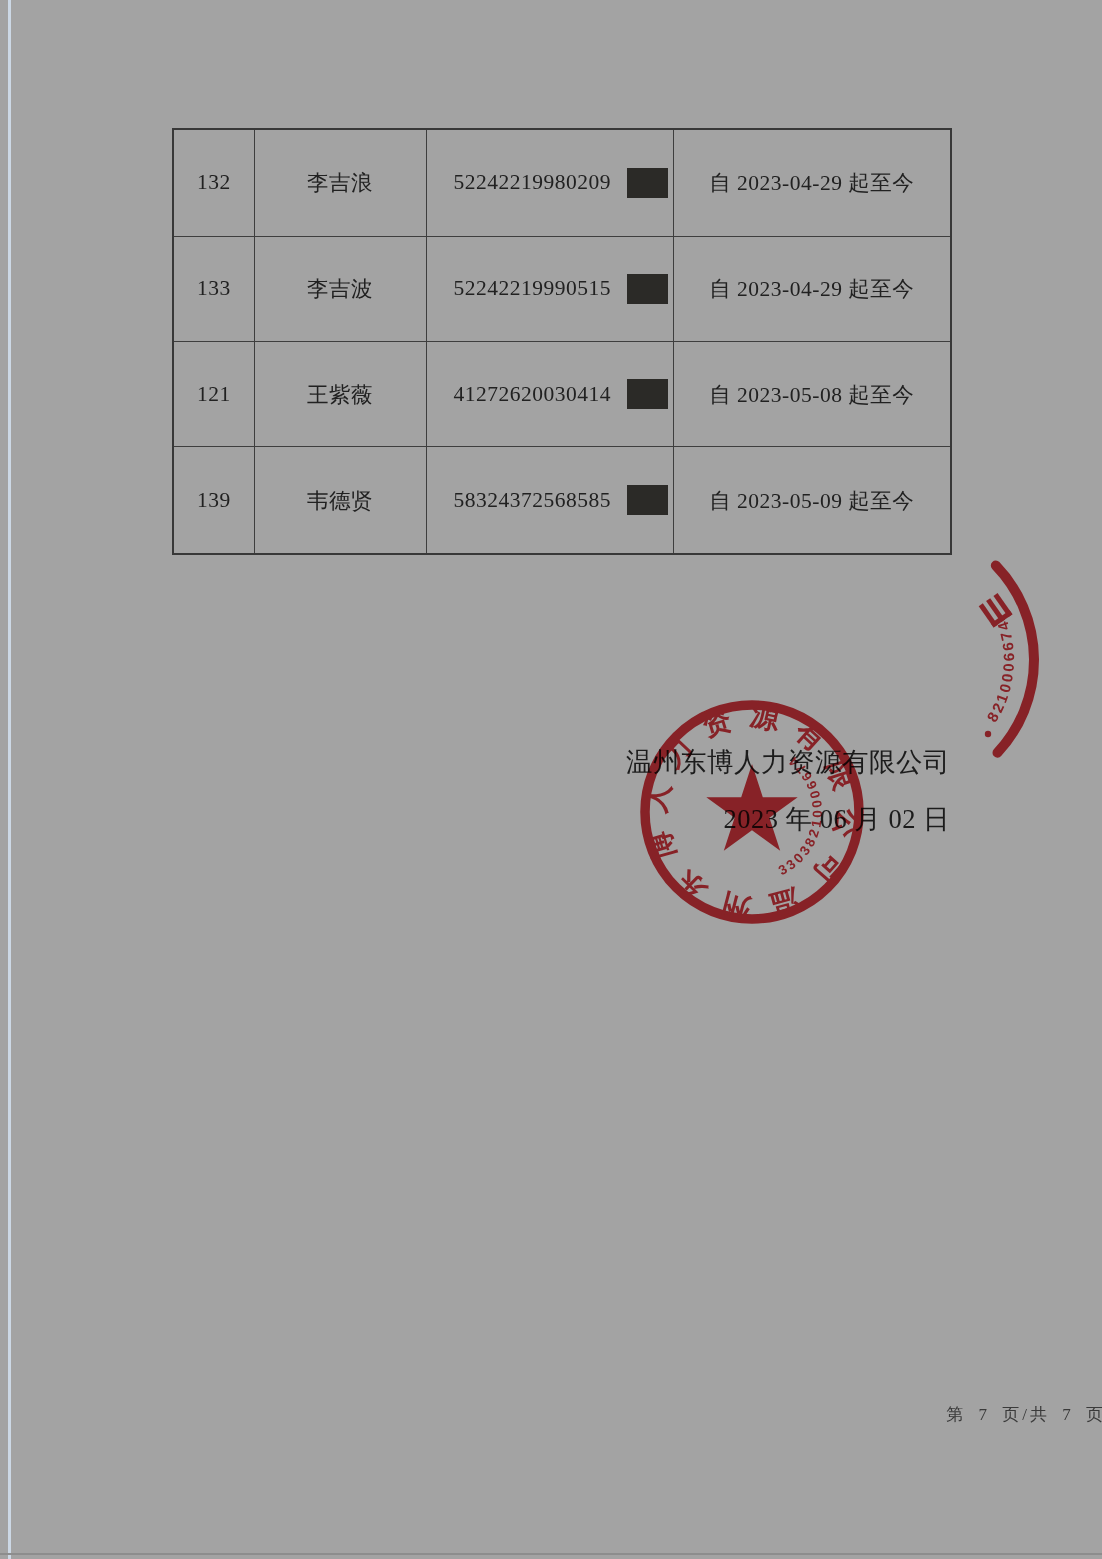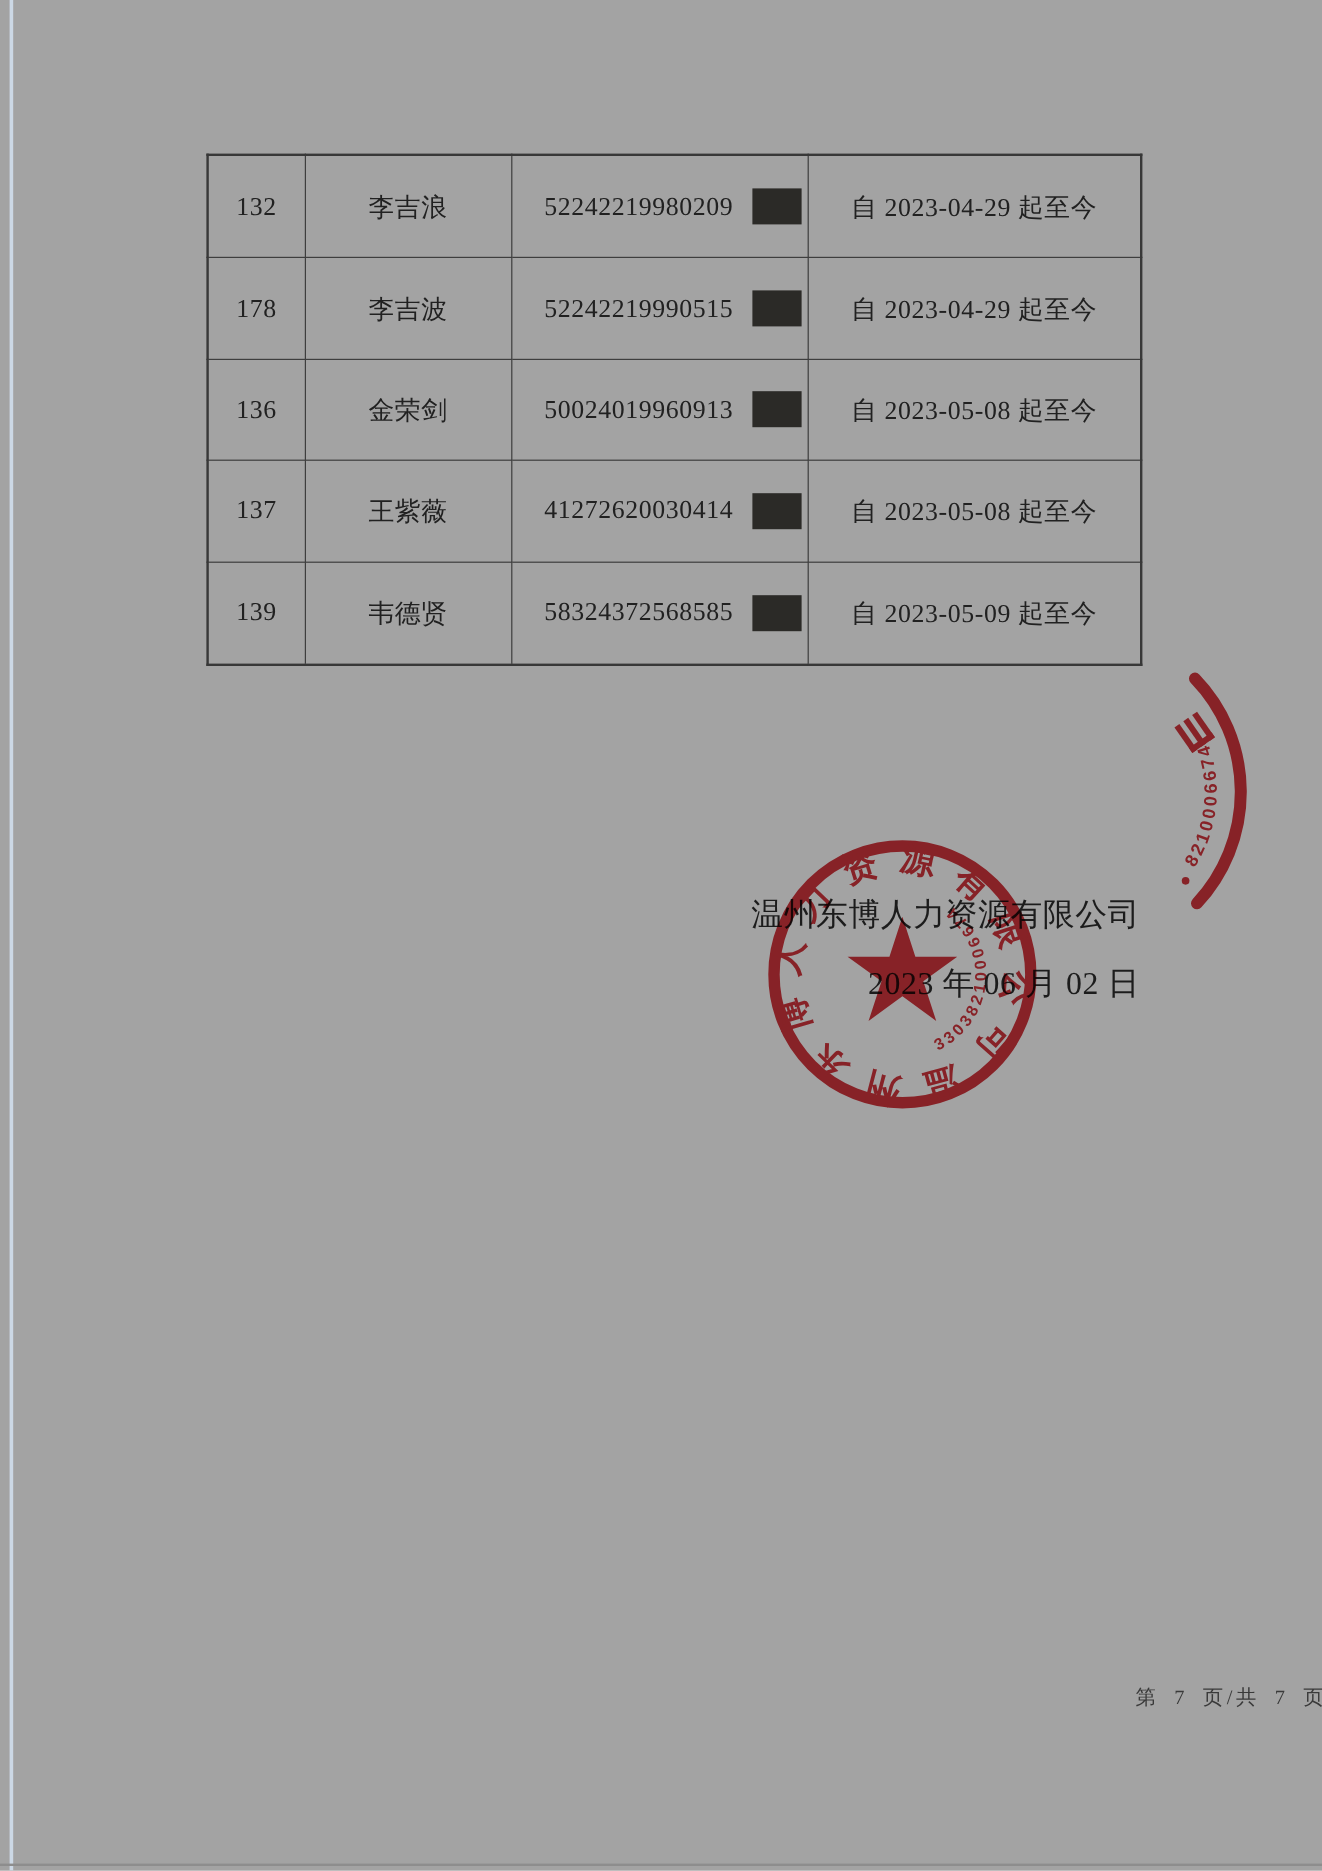--- a/index.html
+++ b/index.html
@@ -75,43 +75,32 @@
         <td class="cell-name">李吉浪</td>
         <td class="cell-id">
           <div class="id-wrap">
             <span>52242219980209</span>
             <span class="redact"></span>
           </div>
         </td>
         <td class="cell-period">自 2023-04-29 起至今</td>
       </tr>
         <tr>
-        <td class="cell-index">178</td>
+        <td class="cell-index">133</td>
         <td class="cell-name">李吉波</td>
         <td class="cell-id">
           <div class="id-wrap">
             <span>52242219990515</span>
             <span class="redact"></span>
           </div>
         </td>
         <td class="cell-period">自 2023-04-29 起至今</td>
       </tr>
         <tr>
-        <td class="cell-index">136</td>
-        <td class="cell-name">金荣剑</td>
-        <td class="cell-id">
-          <div class="id-wrap">
-            <span>50024019960913</span>
-            <span class="redact"></span>
-          </div>
-        </td>
-        <td class="cell-period">自 2023-05-08 起至今</td>
-      </tr>
-        <tr>
-        <td class="cell-index">137</td>
+        <td class="cell-index">121</td>
         <td class="cell-name">王紫薇</td>
         <td class="cell-id">
           <div class="id-wrap">
             <span>41272620030414</span>
             <span class="redact"></span>
           </div>
         </td>
         <td class="cell-period">自 2023-05-08 起至今</td>
       </tr>
         <tr>

